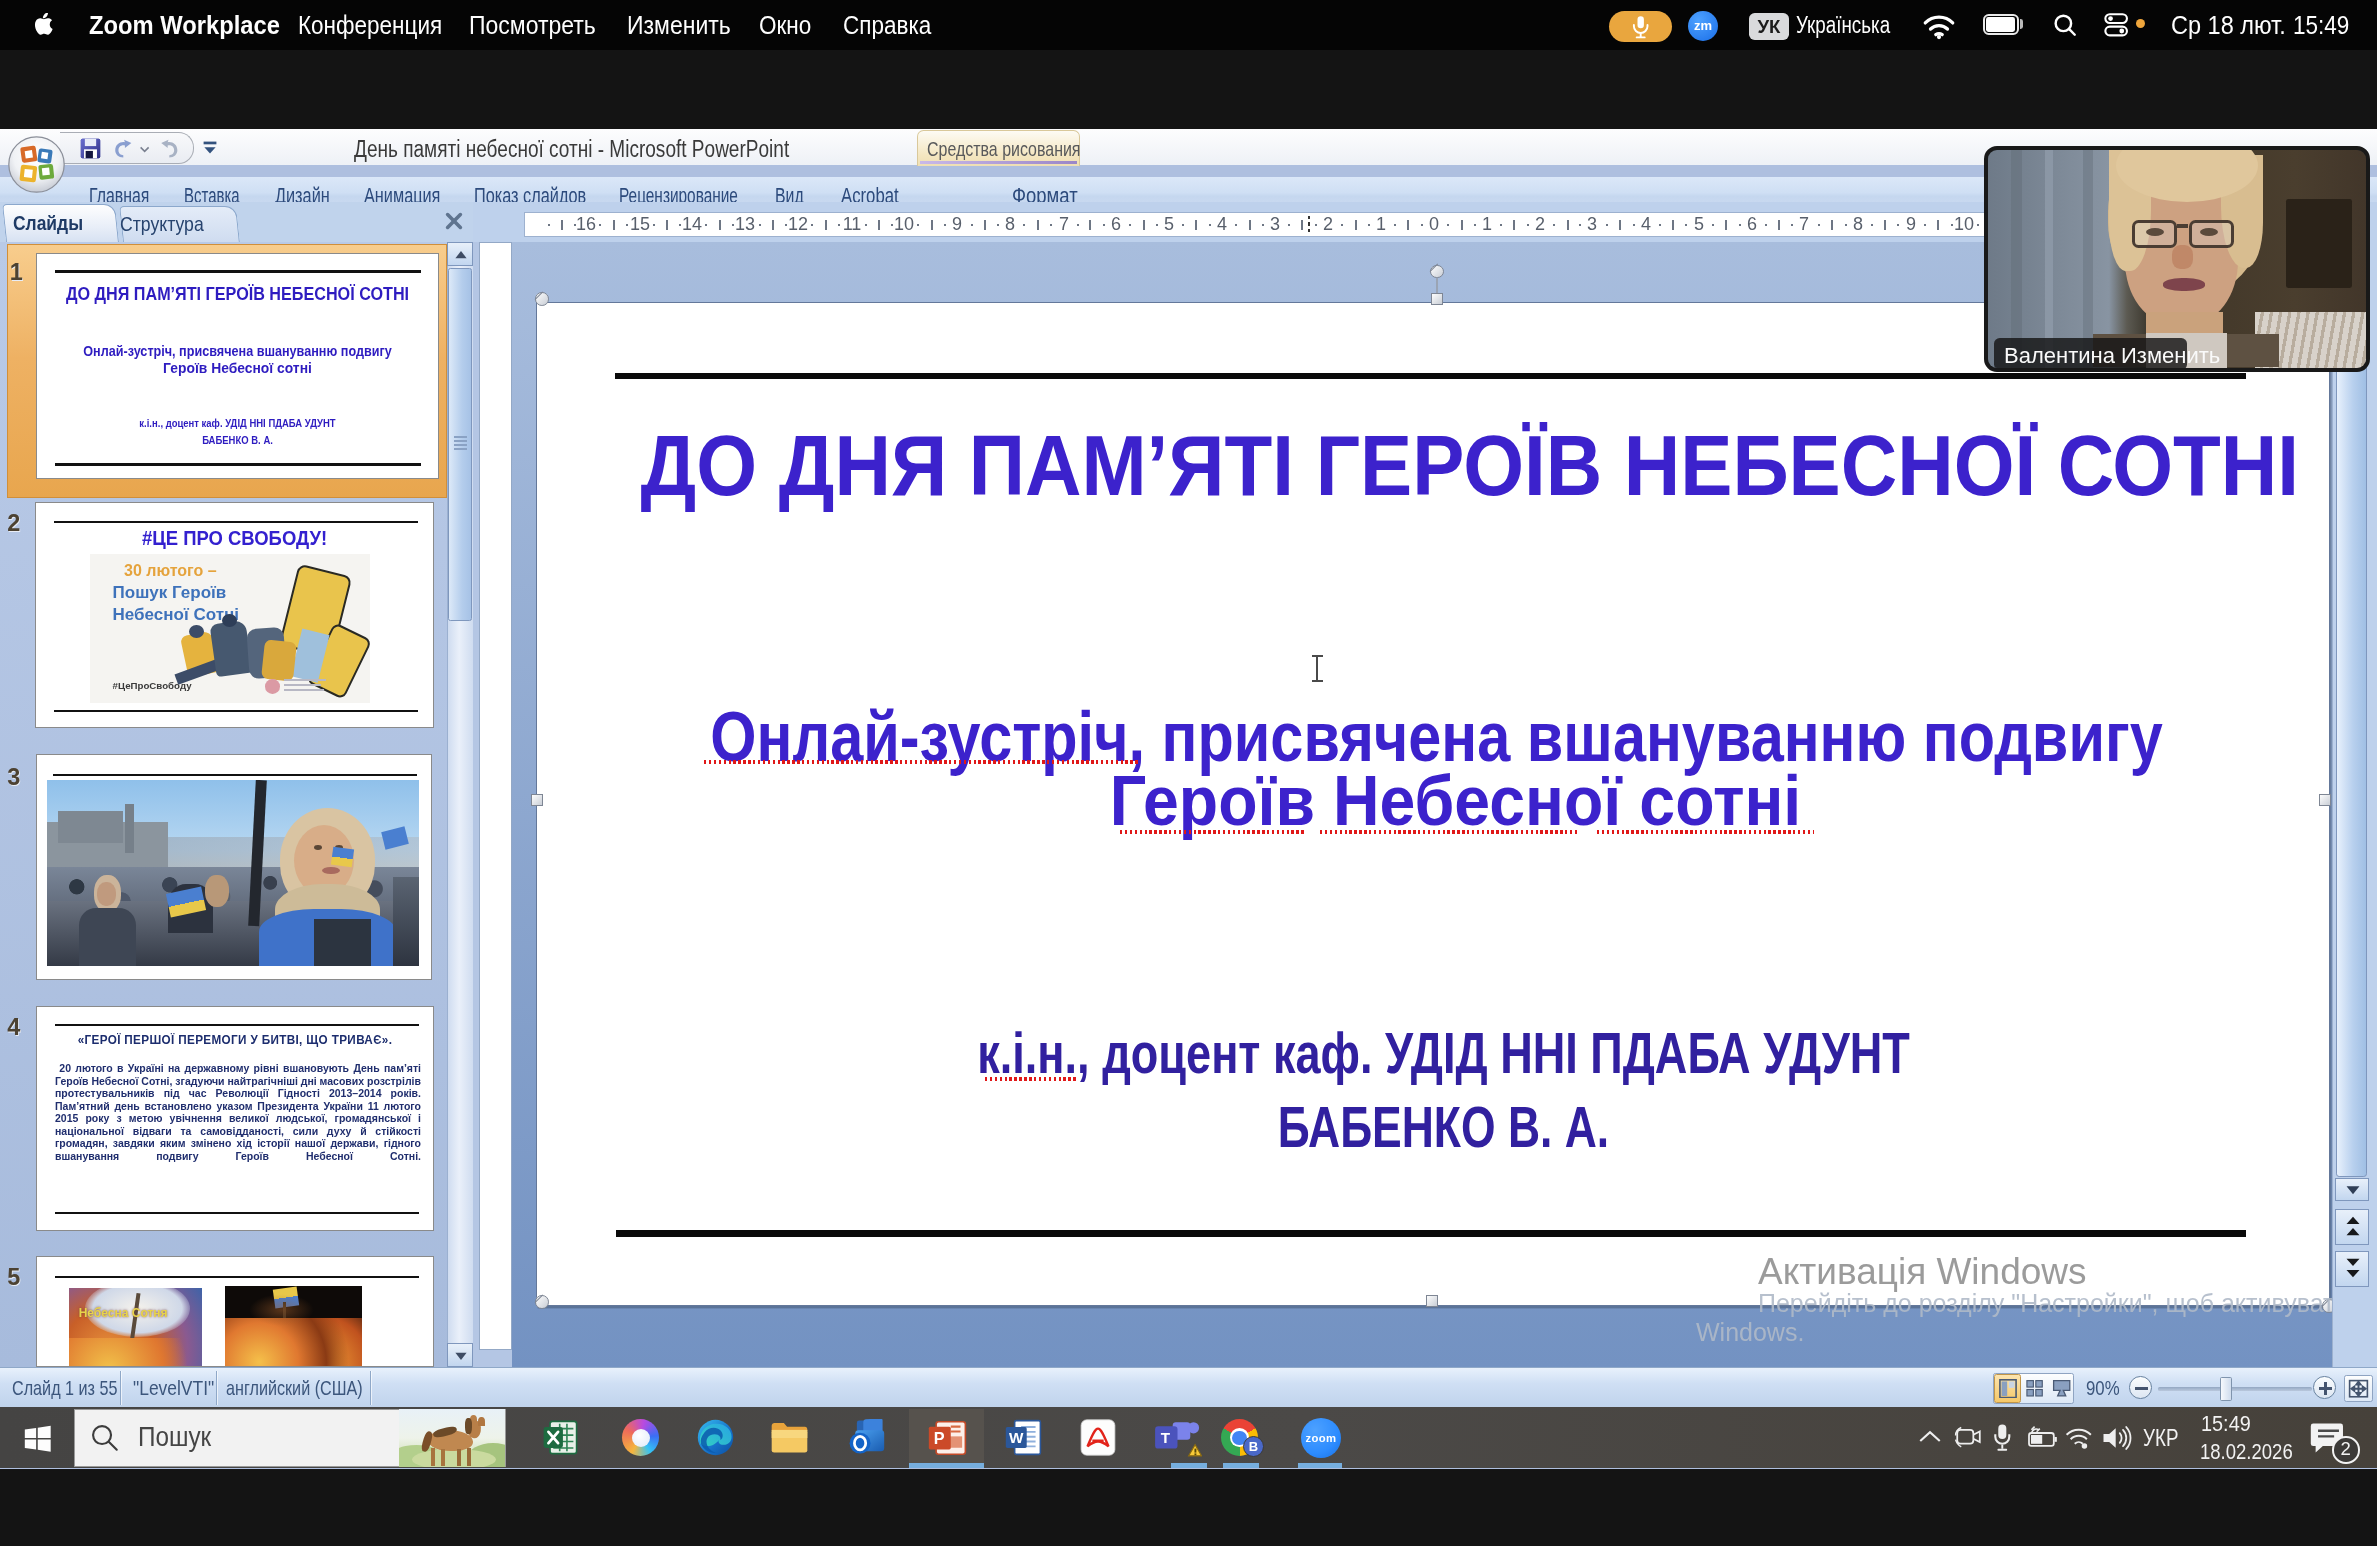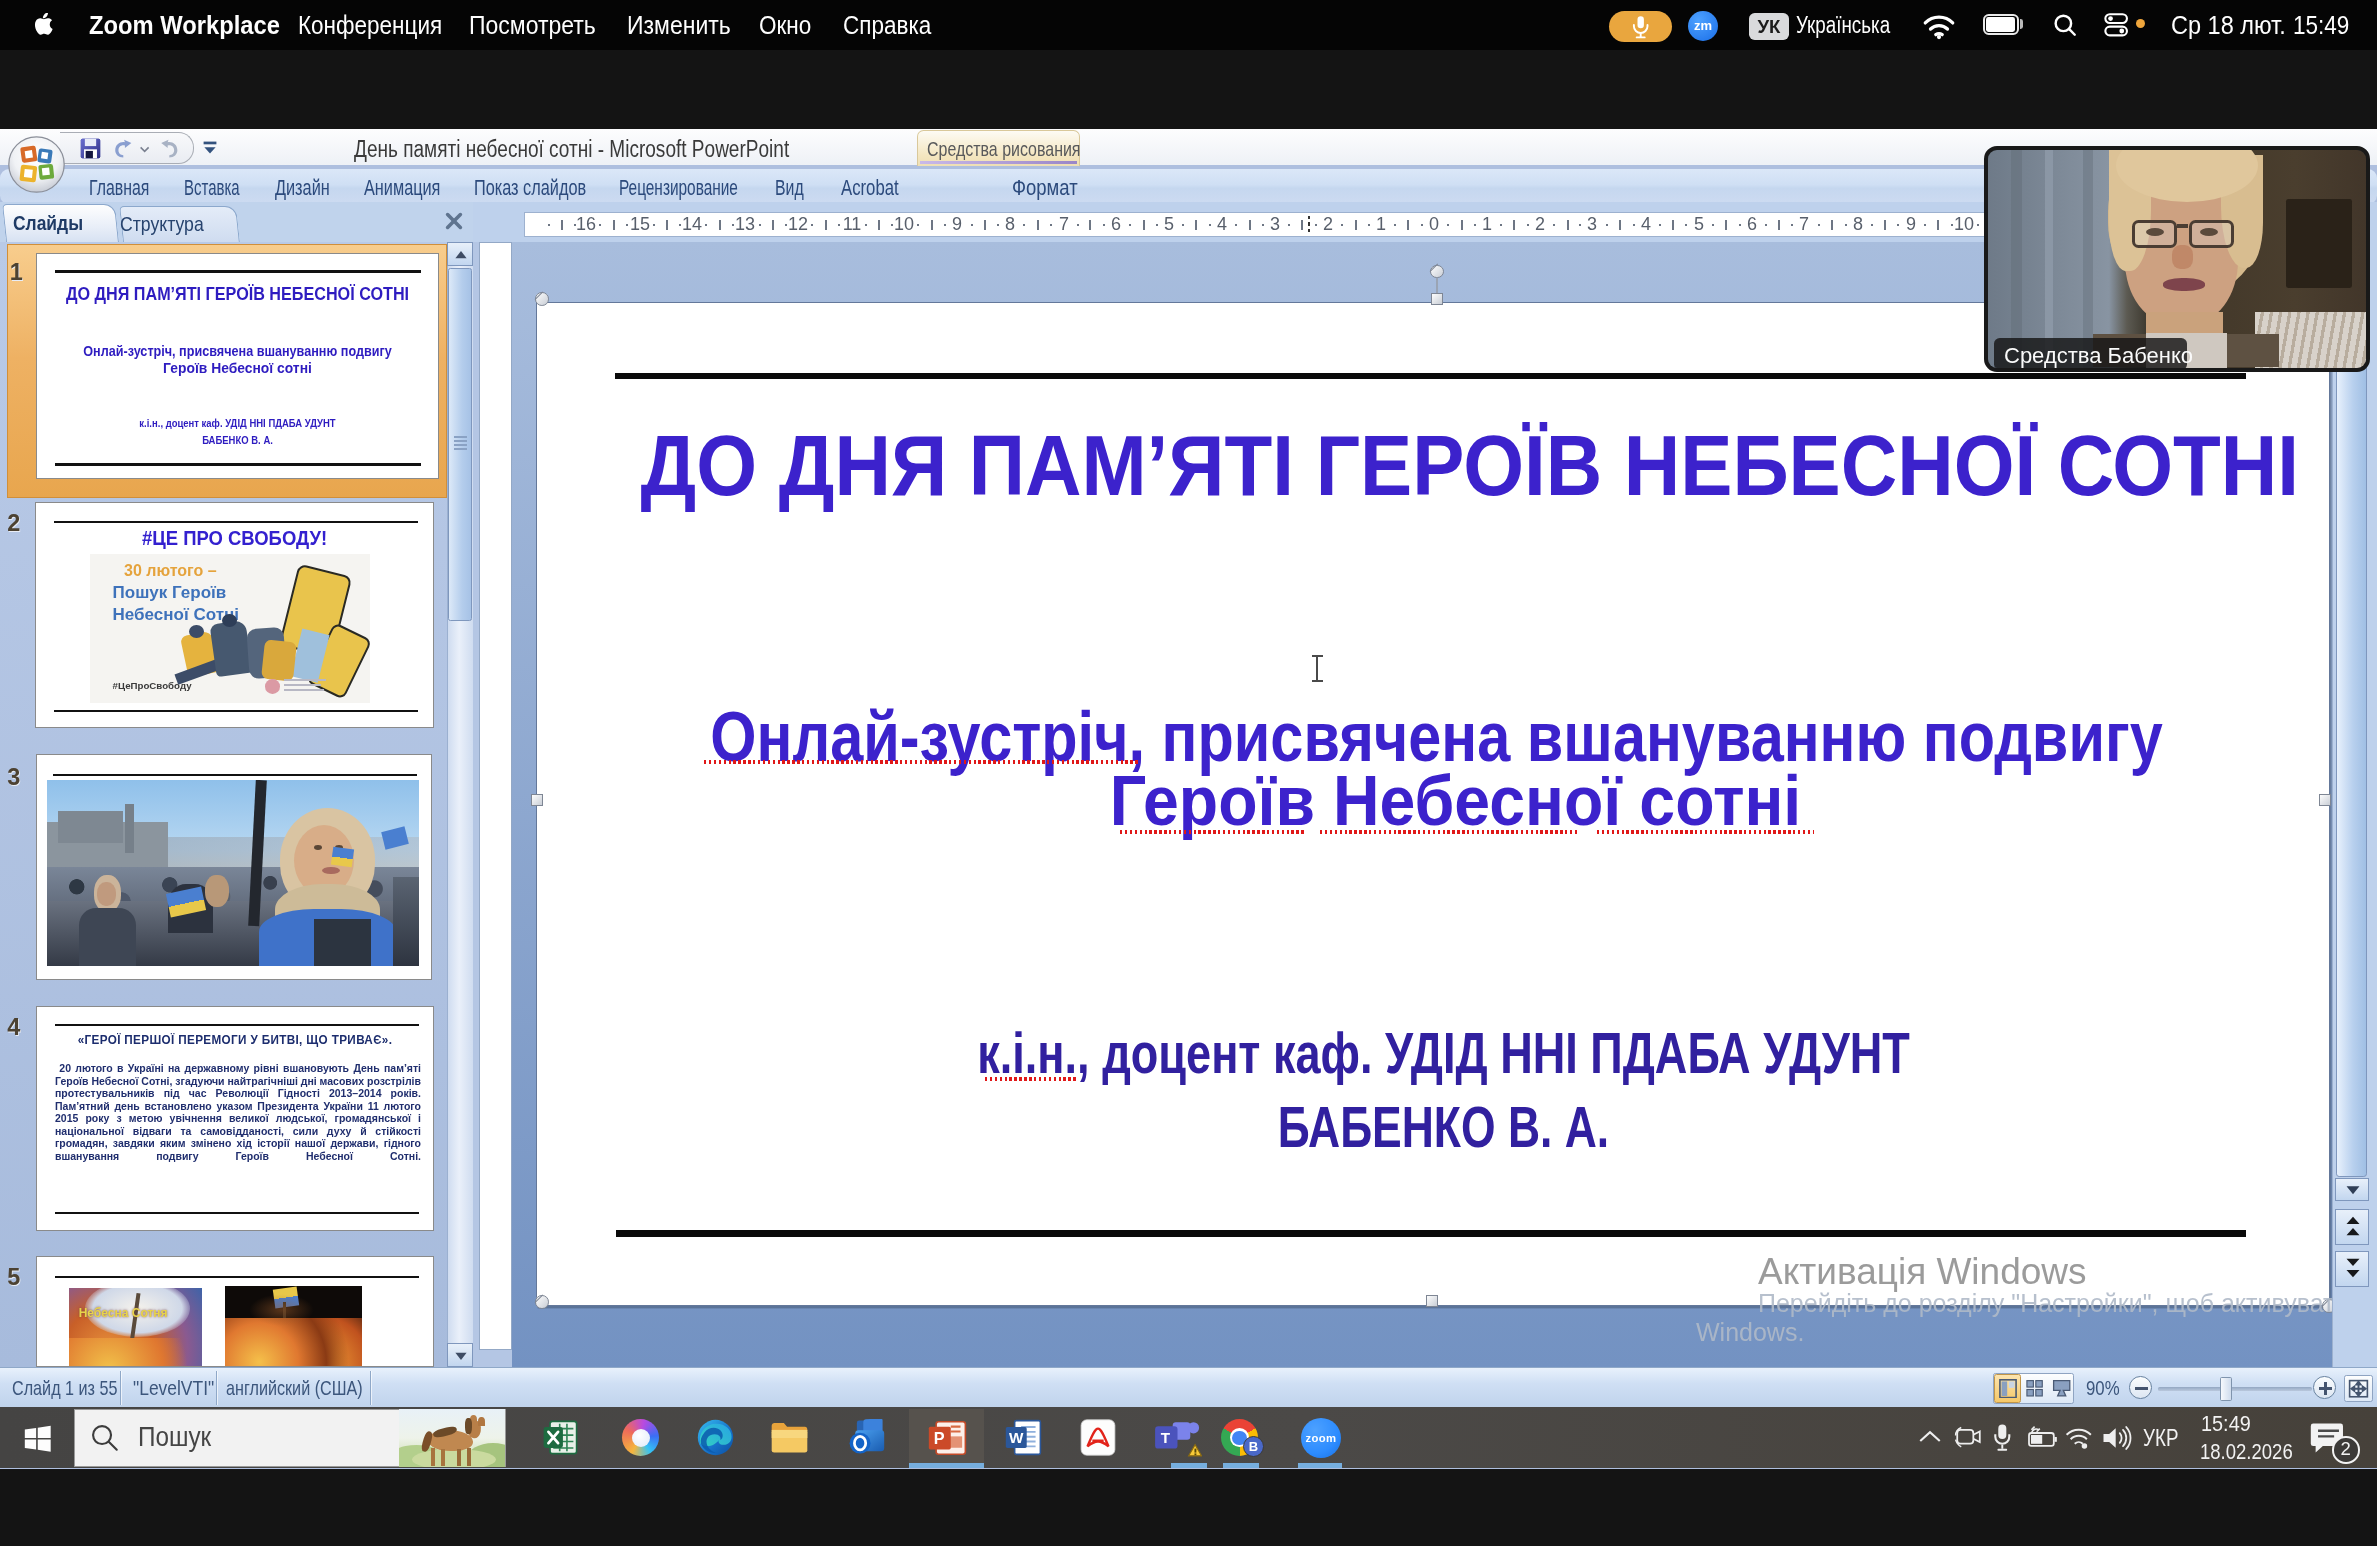--- a/index.html
+++ b/index.html
@@ -7,21 +7,21 @@
 body { font-family:"Liberation Sans", sans-serif; position:relative; }
 .abs { position:absolute; }
 
 #menubar { position:absolute; left:0; top:0; width:2377px; height:50px; background:#050505; color:#fff; }
 #menubar .mi { position:absolute; top:0; height:50px; line-height:50px; font-size:25px; color:#fefefe; white-space:nowrap; }
 
 #screen { position:absolute; left:0; top:129px; width:2377px; height:1340px; background:#aebfdf; }
 
 #titlebar { position:absolute; left:0; top:0; width:2377px; height:36px; background:linear-gradient(#fdfdfe,#eef1f6); }
 
-#tabrow { position:absolute; left:0; top:40px; width:2377px; height:36px; background:linear-gradient(#dbe7f8 0%,#cfdff4 45%,#c5d7ef 55%,#cddbf1 100%); border-bottom:0.8px solid #aec4e2;border-radius:9px; }
+#tabrow { position:absolute; left:0; top:48px; width:2377px; height:36px; background:linear-gradient(#dbe7f8 0%,#cfdff4 45%,#c5d7ef 55%,#cddbf1 100%); border-bottom:0.8px solid #aec4e2; }
 #tabrow .rtab { position:absolute; top:0; height:36px; line-height:38px; font-size:22px; color:#2c4a7c; transform-origin:0 50%; white-space:nowrap; }
 
 #row2 { position:absolute; left:0; top:73px; width:2377px; height:40px; background:#c0d3ec; }
 
 #main { position:absolute; left:0; top:113px; width:2377px; height:1125px; background:#b4c6e4; }
 #paneL { position:absolute; left:0; top:0; width:473px; height:1125px; background:linear-gradient(#b9cae7,#a7bbdc); }
 #slidearea { position:absolute; left:512px; top:0; width:1820px; height:1125px; background:linear-gradient(#a8bddd,#7392c2); }
 #vruler { position:absolute; left:479px; top:0; width:33px; height:1108px; background:#fff; border:0.8px solid #93a8c6; }
 
 #statusbar { position:absolute; left:0; top:1238px; width:2377px; height:40px; background:linear-gradient(#e8f1fc 0%,#cfdff4 40%,#c0d3ec 100%); border-top:0.8px solid #8fa8c8; color:#3c567c; font-size:21px; }
@@ -705,15 +705,15 @@
   <div class="abs" style="left:201px;top:70px;width:45px;height:27.5px;border:3.2px solid #4a3d33;border-radius:6.5px;background:rgba(220,225,230,.25);"></div>
   <div class="abs" style="left:189px;top:74px;width:11.3px;height:4px;background:#4a3d33;"></div>
   <div class="abs" style="left:158px;top:78px;width:18px;height:8px;border-radius:50%;background:#5a4a3c;"></div>
   <div class="abs" style="left:212px;top:78px;width:18px;height:8px;border-radius:50%;background:#5a4a3c;"></div>
   <div class="abs" style="left:184px;top:95px;width:21px;height:24px;border-radius:40%;background:#c08868;"></div>
   <div class="abs" style="left:175px;top:128px;width:42px;height:13px;border-radius:45%;background:#7e444c;"></div>
   <div class="abs" style="left:158px;top:162px;width:77px;height:32px;background:#caa27c;"></div>
   <div class="abs" style="left:105px;top:184px;width:186px;height:33px;background:#5e5142;"></div>
   <div class="abs" style="left:158px;top:183px;width:81px;height:35px;background:#cfc8c0;"></div>
   <div class="abs" style="left:5.7px;top:188px;width:193px;height:32px;background:rgba(22,22,22,.82);border-radius:5.7px;"></div>
-  <div class="abs wh" style="left:16px;top:193px;font-size:22px;color:#fafafa;">Средства Бабенко</div>
+  <div class="abs wh" style="left:16px;top:193px;font-size:22px;color:#fafafa;">Валентина Изменить</div>
 </div>
 
 
 </body></html>

